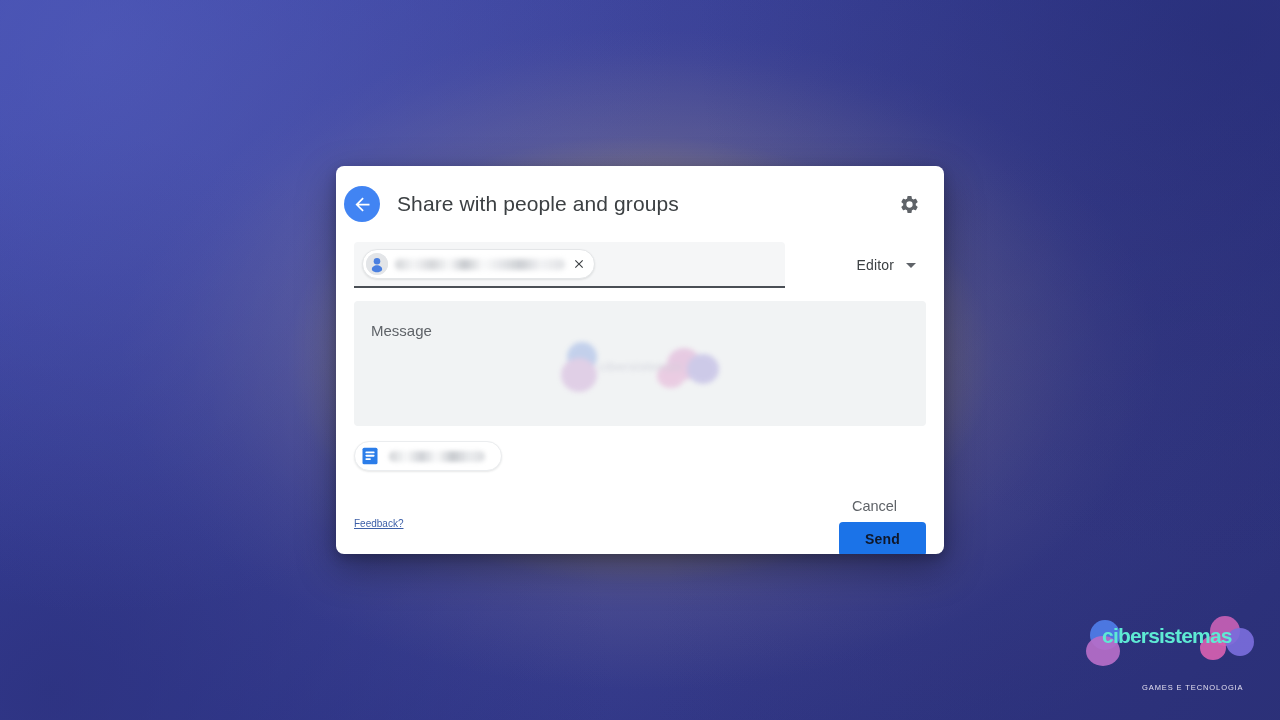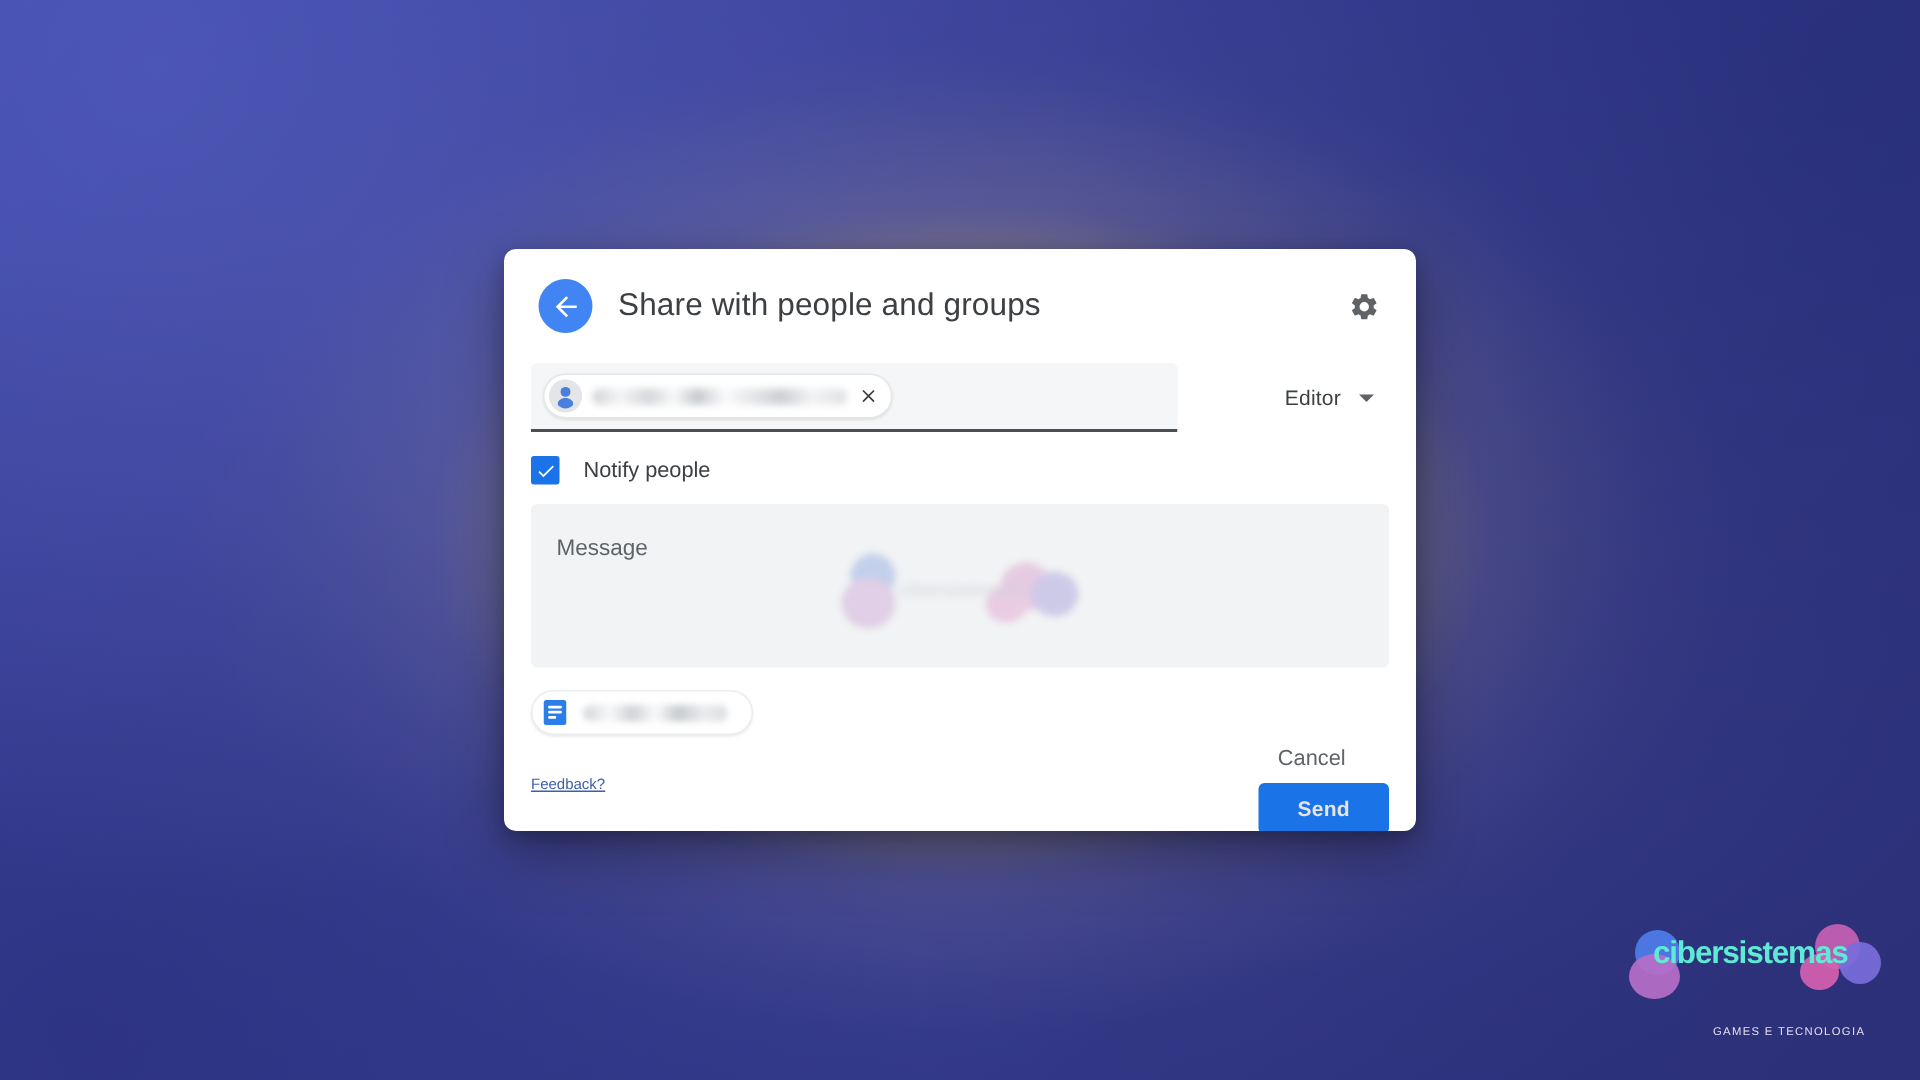--- a/index.html
+++ b/index.html
@@ -48,21 +48,21 @@
     border-radius: 8px;
     box-shadow: 0 14px 38px rgba(0,0,0,0.34), 0 4px 12px rgba(0,0,0,0.22);
     overflow: hidden;
   }
 
   
   .dlg-header {
     display: flex;
     align-items: center;
     height: 76px;
-    padding: 0 20px 0 23px;
+    padding: 0 20px 0 8px;
   }
   .back-btn {
     width: 36px;
     height: 36px;
     border-radius: 50%;
     background: #4184f3;
     display: flex;
     align-items: center;
     justify-content: center;
     flex: 0 0 auto;
@@ -190,21 +190,21 @@
   }
   .notify-label {
     margin-left: 16px;
     font-size: 14.5px;
     color: #3c4043;
   }
 
   
   .message-box {
     margin: 13px 18px 0 18px;
-    height: 109px;
+    height: 125px;
     background: #f1f3f4;
     border-radius: 4px;
     position: relative;
     overflow: hidden;
     cursor: text;
   }
   .message-placeholder {
     position: absolute;
     left: 17px;
     top: 21px;
@@ -301,21 +301,21 @@
     padding: 8px 14px;
     border: none;
     background: transparent;
     border-radius: 4px;
     cursor: pointer;
     font-family: inherit;
   }
   .btn-send {
     margin-left: 16px;
     background: #1b73e8;
-    color: #e5e5e5;
+    color: #0f172a;
     font-size: 14px;
     font-weight: bold;
     border: none;
     border-radius: 4px;
     height: 34px;
     padding: 0 26px;
     cursor: pointer;
     letter-spacing: .2px;
     font-family: inherit;
   }
@@ -394,28 +394,20 @@
           </svg>
         </span>
       </span>
     </div>
     <button class="role-select">
       <span class="role-label">Editor</span>
       <span class="role-caret"></span>
     </button>
   </div>
 
-  <div class="notify-row">
-    <span class="cbx">
-      <svg width="14" height="14" viewBox="0 0 24 24">
-        <path fill="#ffffff" d="M9 16.2L4.8 12l-1.4 1.4L9 19 21 7l-1.4-1.4z"></path>
-      </svg>
-    </span>
-    <span class="notify-label">Notify people</span>
-  </div>
 
   <div class="message-box">
     <div class="message-placeholder">Message</div>
     <div class="msg-watermark">
       <span class="wm-blob wm-b1"></span>
       <span class="wm-blob wm-b2"></span>
       <span class="wm-blob wm-b3"></span>
       <span class="wm-blob wm-b4"></span>
       <span class="wm-blob wm-b5"></span>
       <span class="wm-text">cibersistemas</span>

